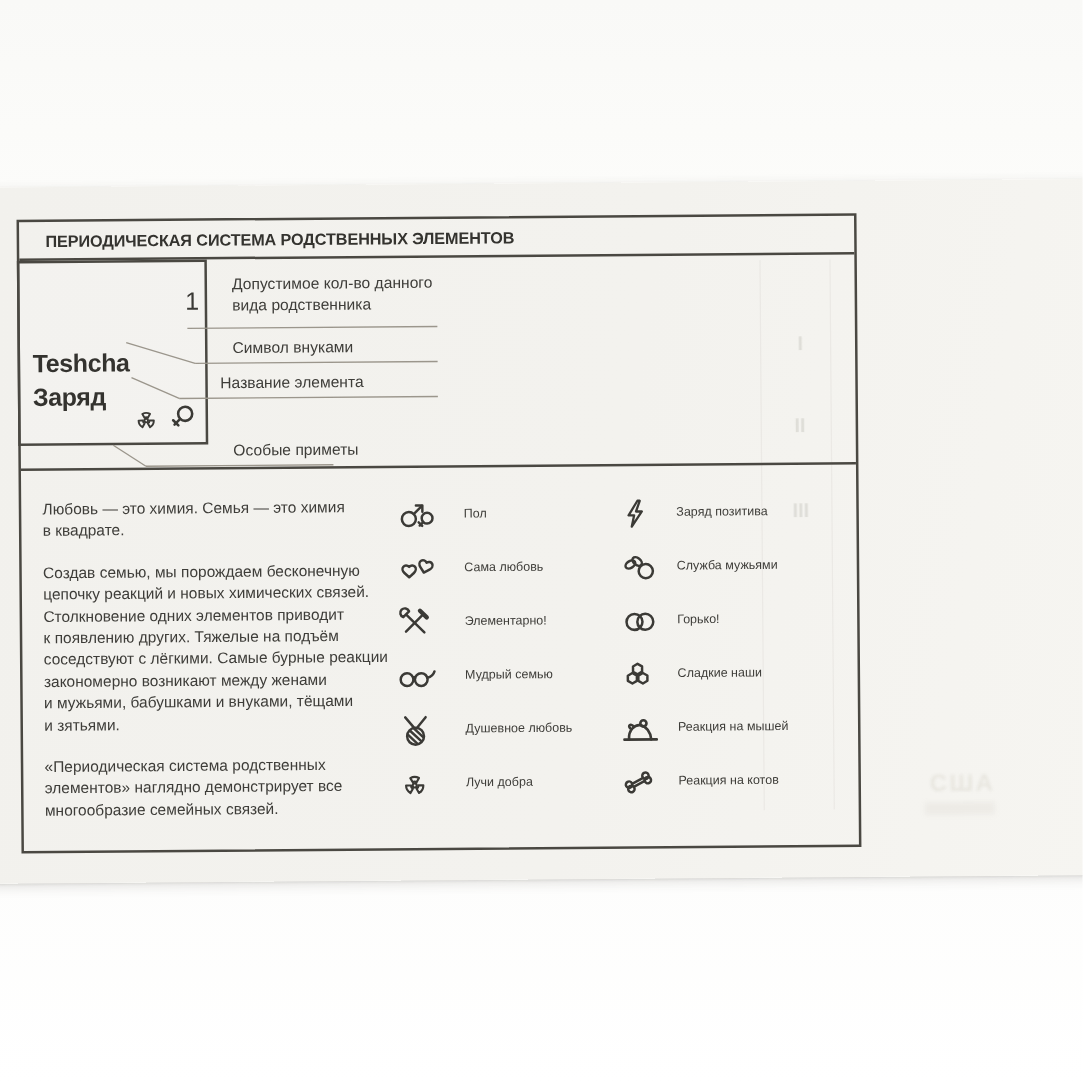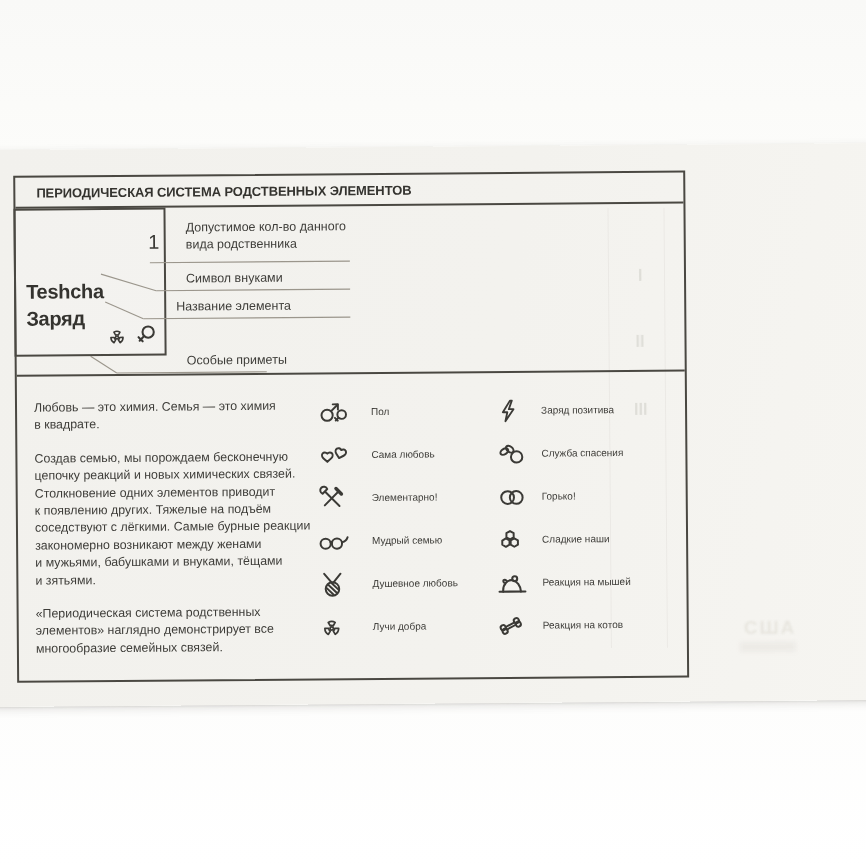--- a/index.html
+++ b/index.html
@@ -212,21 +212,21 @@
           <span class="leg-lbl">Заряд позитива</span>
         </div>
         <div class="leg-row">
           <span class="leg-icn">
             <svg class="icn" width="32" height="26" viewBox="0 0 26 22">
               <ellipse cx="7" cy="9" rx="3.6" ry="2.3" transform="rotate(-32 7 9)"></ellipse>
               <ellipse cx="11.6" cy="7" rx="3.6" ry="2.3" transform="rotate(38 11.6 7)"></ellipse>
               <circle cx="17.4" cy="13.6" r="4.8"></circle>
             </svg>
           </span>
-          <span class="leg-lbl">Служба спасения</span>
+          <span class="leg-lbl">Служба мужьями</span>
         </div>
         <div class="leg-row">
           <span class="leg-icn">
             <svg class="icn" width="32" height="26" viewBox="0 0 26 22">
               <circle cx="9.5" cy="11.5" r="5.4"></circle>
               <circle cx="16.8" cy="11.5" r="5.4"></circle>
             </svg>
           </span>
           <span class="leg-lbl">Горько!</span>
         </div>

